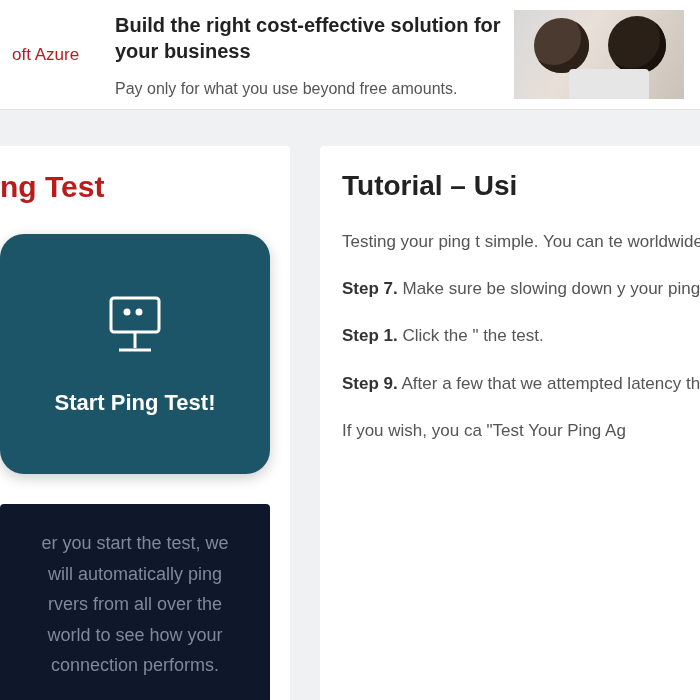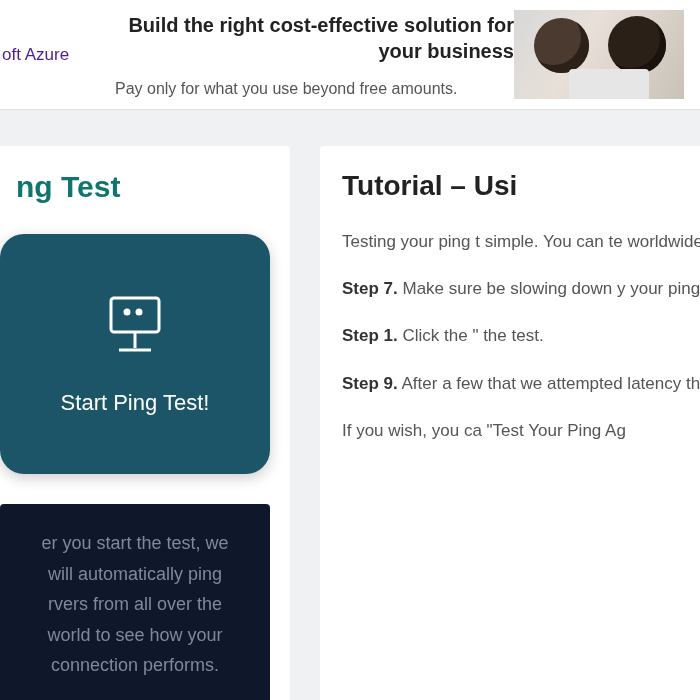--- a/index.html
+++ b/index.html
@@ -15,35 +15,34 @@
     background: #fff;
     border-bottom: 1px solid #e0e0e0;
     display: flex;
     align-items: center;
     padding: 10px 16px 10px 0;
     height: 110px;
     position: relative;
   }
   .ad-brand {
     font-size: 17px;
-    color: #4c1d95;
-    padding-left: 2px;
+    color: #b91c1c;
+    padding-left: 12px;
     width: 105px;
     white-space: nowrap;
   }
   .ad-text {
     flex: 1;
     padding-left: 10px;
   }
   .ad-headline {
     font-size: 20px;
     font-weight: 600;
     color: #222;
     line-height: 1.3;
-    text-align: right;
   }
   .ad-sub {
     font-size: 16px;
     color: #555;
     margin-top: 16px;
   }
   .ad-image {
     width: 170px;
     height: 100%;
     background: linear-gradient(120deg, #d8d8d8 0%, #e8e0d8 40%, #c9c2b8 100%);
@@ -71,44 +70,44 @@
   }
   .left-panel {
     background: #fff;
     width: 490px;
     padding: 24px 20px 30px 0;
     border-radius: 0 4px 4px 0;
   }
   .panel-title {
     font-size: 30px;
     font-weight: 700;
-    color: #0f766e;
+    color: #b91c1c;
     margin-bottom: 30px;
-    padding-left: 16px;
+    padding-left: 0;
   }
   .ping-button {
     width: 270px;
     height: 240px;
     background: #1d5568;
     border-radius: 24px;
     margin: 0 auto 30px auto;
     display: flex;
     flex-direction: column;
     align-items: center;
     justify-content: center;
     cursor: pointer;
     box-shadow: 0 4px 14px rgba(0,0,0,0.2);
   }
   .ping-icon {
     margin-bottom: 26px;
   }
   .ping-label {
     color: #fff;
     font-size: 22px;
-    font-weight: 400;
+    font-weight: 700;
   }
   .info-box {
     background: #0f172a;
     color: #7d8a99;
     font-size: 18px;
     line-height: 1.7;
     text-align: center;
     padding: 24px 28px;
     border-radius: 4px;
   }

